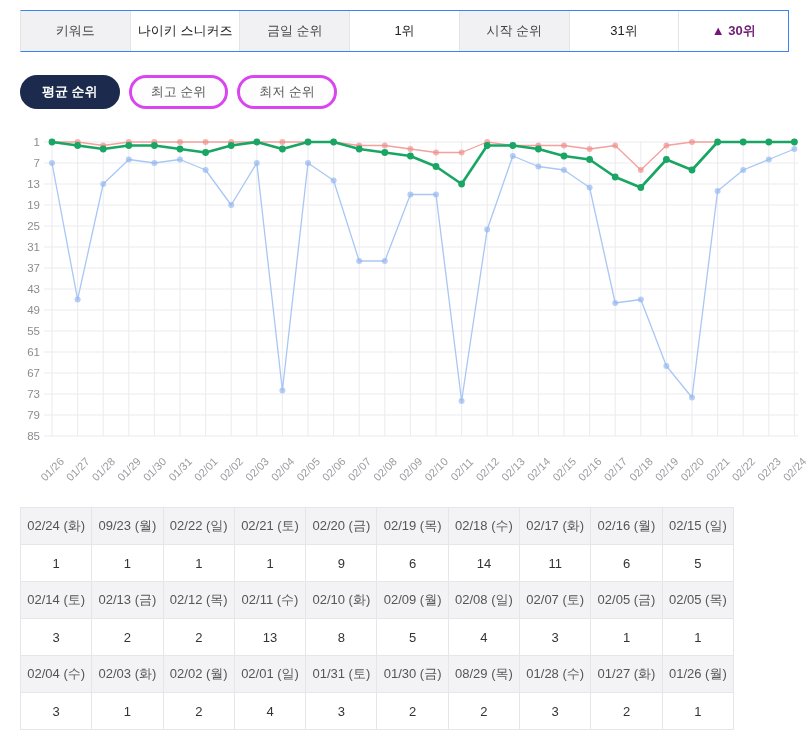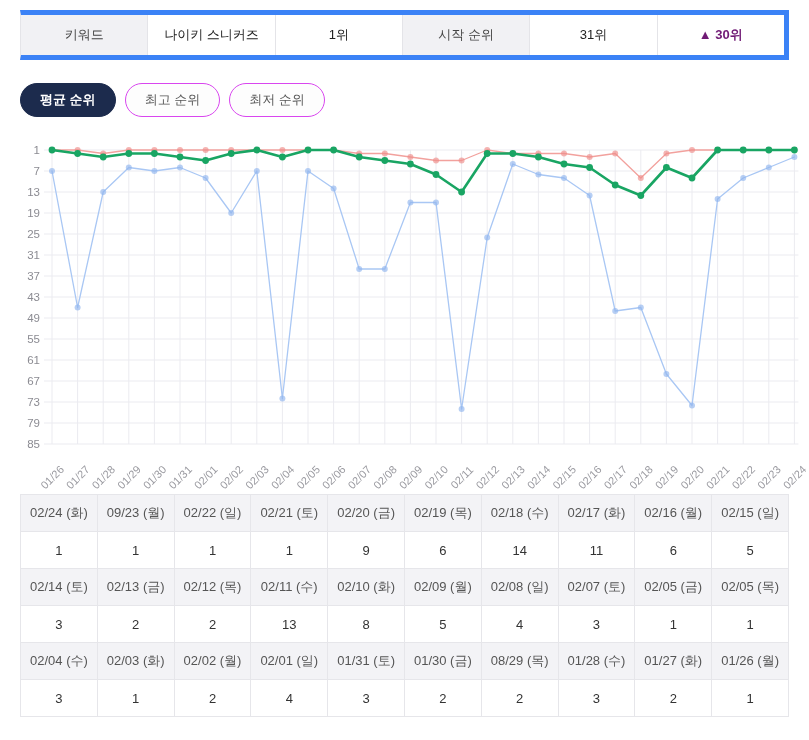--- a/index.html
+++ b/index.html
@@ -1,54 +1,55 @@
 <!DOCTYPE html>
 <html><head>
 <meta charset="utf-8">
 <style>
   * { box-sizing: border-box; margin: 0; padding: 0; }
   html,body { width: 809px; height: 740px; background: #ffffff;
     font-family: "Liberation Sans", "DejaVu Sans", sans-serif; color:#333; }
   .wrap { padding: 10px 20px 0 20px; }
 
   
-  .summary-bar { display: flex; border: 5px solid #3b82f6; border-left: 1px solid #e4e4e8; }
+  .summary-bar { display: flex; border: 1px solid #3b82f6; border-left: 1px solid #e4e4e8; }
   .summary-bar .cell { flex: 1 1 0; height: 40px; display: flex; align-items: center;
     justify-content: center; font-size: 13px; border-left: 1px solid #e4e4e8; }
   .summary-bar .cell:first-child { border-left: none; }
   .summary-bar .label { background: #f1f1f4; color: #444; }
   .summary-bar .value { background: #fff; color: #222; }
   .summary-bar .delta { color: #701a75; font-weight: bold; }
 
   
   .pills { display: flex; gap: 9px; margin-top: 23px; }
   .pill { height: 34px; padding: 0 19px; border-radius: 17px; font-size: 13px;
     display: flex; align-items: center; justify-content: center; cursor: pointer;
-    background: #fdfdfd; border: 1px solid #d946ef; color: #555; }
+    background: #fdfdfd; border: 3px solid #d946ef; color: #555; }
   .pill.active { background: #1c2b4d; border-color: #1c2b4d; color: #fff; font-weight: bold; }
 
   
   .chart-box { margin-top: 21px; margin-left: -8px; }
   svg text { font-family: "Liberation Sans", "DejaVu Sans", sans-serif; }
 
   
-  table.rank-table { width: 769px; border-collapse: collapse; table-layout: fixed; }
+  table.rank-table { width: 714px; border-collapse: collapse; margin-top: 21px; table-layout: fixed; }
   table.rank-table td { border: 1px solid #e6e6ea; height: 37px; text-align: center;
     vertical-align: middle; font-size: 13px; }
   tr.hrow td { background: #f3f3f6; color: #555; }
   tr.vrow td { background: #fff; color: #333; }
 </style>
 </head>
 <body>
 
 <div class="wrap">
 
   <div class="summary-bar">
     <div class="cell label">키워드</div>
     <div class="cell value">나이키 스니커즈</div>
+    <div class="cell label">금일 순위</div>
     <div class="cell value">1위</div>
     <div class="cell label">시작 순위</div>
     <div class="cell value">31위</div>
     <div class="cell value delta">▲ 30위</div>
   </div>
 
   <div class="pills">
     <div class="pill active">평균 순위</div>
     <div class="pill">최고 순위</div>
     <div class="pill">최저 순위</div>

